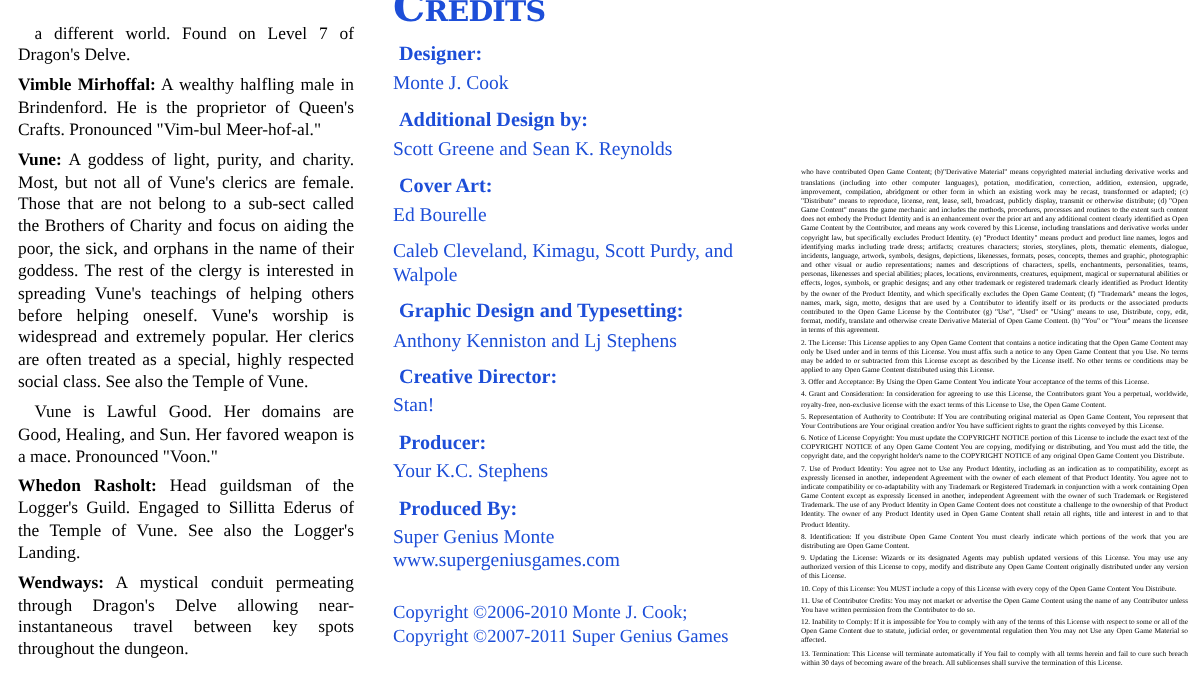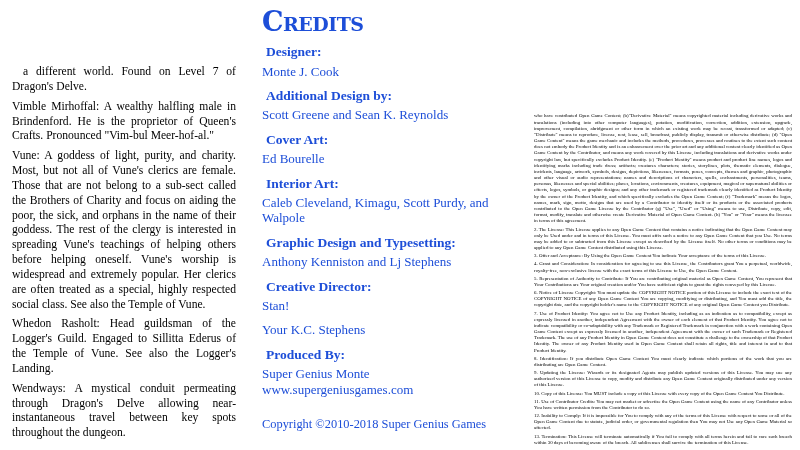--- a/index.html
+++ b/index.html
@@ -33,21 +33,21 @@
     text-align: justify;
     overflow: hidden;
   }
   .col-left p {
     margin: 0 0 5px 0;
   }
   .col-left p.indented {
     text-indent: 11px;
   }
   .term {
-    font-weight: normal;
+    font-weight: bold;
   }
   .divider {
     width: 2px;
     background: #000;
     margin: 0;
     flex: 0 0 auto;
   }
   
   .col-mid {
     width: 274px;
@@ -101,55 +101,57 @@
 </style>
 </head>
 <body>
 
 <div class="page">
 
   <div class="col-left">
     <p class="indented"><span class="term"></span><span>a different world. Found on Level 7 of Dragon's Delve.</span></p>
     <p><span class="term">Vimble Mirhoffal:</span><span> A wealthy halfling male in Brindenford. He is the proprietor of Queen's Crafts. Pronounced "Vim-bul Meer-hof-al."</span></p>
     <p><span class="term">Vune:</span><span> A goddess of light, purity, and charity. Most, but not all of Vune's clerics are female. Those that are not belong to a sub-sect called the Brothers of Charity and focus on aiding the poor, the sick, and orphans in the name of their goddess. The rest of the clergy is interested in spreading Vune's teachings of helping others before helping oneself. Vune's worship is widespread and extremely popular. Her clerics are often treated as a special, highly respected social class. See also the Temple of Vune.</span></p>
+    <p class="indented"><span class="term"></span><span>Vune is Lawful Good. Her domains are Good, Healing, and Sun. Her favored weapon is a mace. Pronounced "Voon."</span></p>
     <p><span class="term">Whedon Rasholt:</span><span> Head guildsman of the Logger's Guild. Engaged to Sillitta Ederus of the Temple of Vune. See also the Logger's Landing.</span></p>
     <p><span class="term">Wendways:</span><span> A mystical conduit permeating through Dragon's Delve allowing near-instantaneous travel between key spots throughout the dungeon.</span></p>
   </div>
 
   <div class="divider"></div>
 
   <div class="col-mid">
     <div class="credits-title">Credits</div>
 
     <div class="cred-head">Designer:</div>
     <div class="cred-body">Monte J. Cook</div>
 
     <div class="cred-head">Additional Design by:</div>
     <div class="cred-body">Scott Greene  and  Sean K. Reynolds</div>
 
     <div class="cred-head">Cover Art:</div>
     <div class="cred-body">Ed Bourelle</div>
 
-    <div class="cred-head">Interior Art:</div>
     <div class="cred-body">Caleb Cleveland, Kimagu, Scott Purdy, and Walpole</div>
 
     <div class="cred-head">Graphic Design and Typesetting:</div>
     <div class="cred-body">Anthony Kenniston and Lj Stephens</div>
 
     <div class="cred-head">Creative Director:</div>
     <div class="cred-body">Stan!</div>
 
+    <div class="cred-head">Producer:</div>
     <div class="cred-body">Your K.C. Stephens</div>
 
     <div class="cred-head">Produced By:</div>
     <div class="cred-body" style="white-space: pre-line;">Super Genius Monte
 www.supergeniusgames.com</div>
 
     <div class="spacer-md"></div>
-    <p class="copyline">Copyright ©2010-2018 Super Genius Games</p>
+    <p class="copyline">Copyright ©2006-2010 Monte J. Cook;</p>
+    <p class="copyline">Copyright ©2007-2011 Super Genius Games</p>
 
     <div class="spacer-lg"></div>
 
   </div>
 
   <div class="divider"></div>
 
   <div class="col-right">
     <p>who have contributed Open Game Content; (b)"Derivative Material" means copyrighted material including derivative works and translations (including into other computer languages), potation, modification, correction, addition, extension, upgrade, improvement, compilation, abridgment or other form in which an existing work may be recast, transformed or adapted; (c) "Distribute" means to reproduce, license, rent, lease, sell, broadcast, publicly display, transmit or otherwise distribute; (d) "Open Game Content" means the game mechanic and includes the methods, procedures, processes and routines to the extent such content does not embody the Product Identity and is an enhancement over the prior art and any additional content clearly identified as Open Game Content by the Contributor, and means any work covered by this License, including translations and derivative works under copyright law, but specifically excludes Product Identity. (e) "Product Identity" means product and product line names, logos and identifying marks including trade dress; artifacts; creatures characters; stories, storylines, plots, thematic elements, dialogue, incidents, language, artwork, symbols, designs, depictions, likenesses, formats, poses, concepts, themes and graphic, photographic and other visual or audio representations; names and descriptions of characters, spells, enchantments, personalities, teams, personas, likenesses and special abilities; places, locations, environments, creatures, equipment, magical or supernatural abilities or effects, logos, symbols, or graphic designs; and any other trademark or registered trademark clearly identified as Product Identity by the owner of the Product Identity, and which specifically excludes the Open Game Content; (f) "Trademark" means the logos, names, mark, sign, motto, designs that are used by a Contributor to identify itself or its products or the associated products contributed to the Open Game License by the Contributor (g) "Use", "Used" or "Using" means to use, Distribute, copy, edit, format, modify, translate and otherwise create Derivative Material of Open Game Content. (h) "You" or "Your" means the licensee in terms of this agreement.</p>
     <p>2. The License: This License applies to any Open Game Content that contains a notice indicating that the Open Game Content may only be Used under and in terms of this License. You must affix such a notice to any Open Game Content that you Use. No terms may be added to or subtracted from this License except as described by the License itself. No other terms or conditions may be applied to any Open Game Content distributed using this License.</p>

